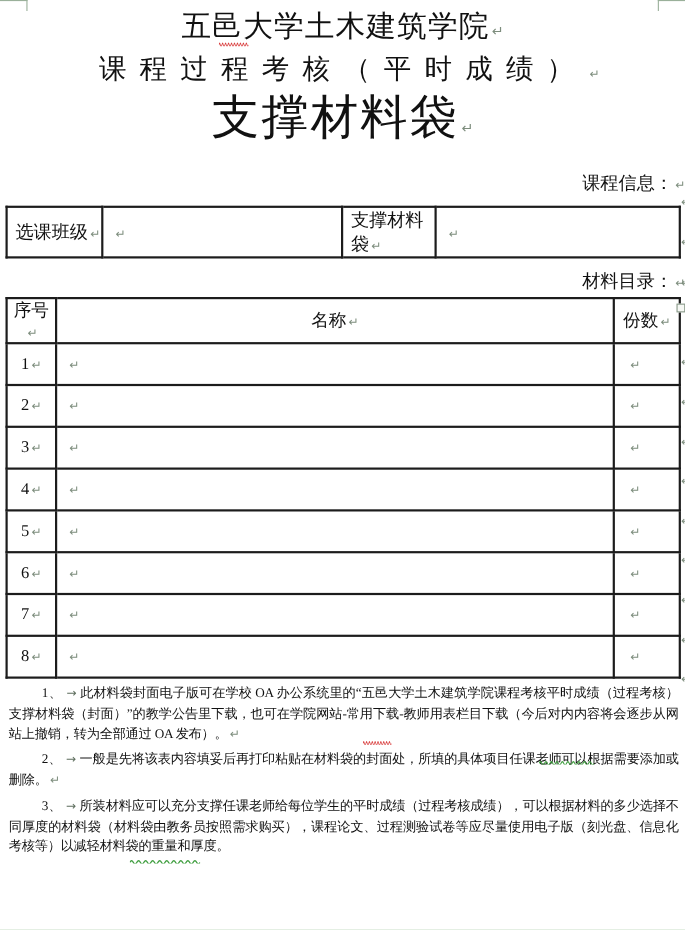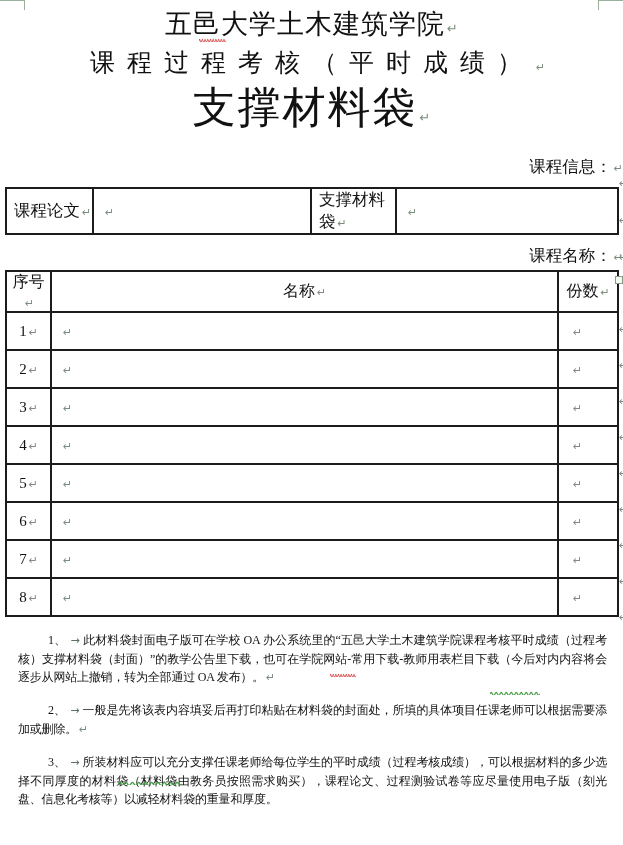--- a/index.html
+++ b/index.html
@@ -39,21 +39,21 @@
   .course td.val{padding-left:9px;}
   .materials{margin-top:2px;}
   .materials td{height:34px;font-size:16px;}
   .materials td.hdr{text-align:center;padding:0;}
   .materials td.no-cell{text-align:center;padding:0;font-size:15px;}
   .materials td.name-cell{padding-left:9px;}
   .materials td.count-cell{padding-left:12px;}
 
   .notes-label{margin:4px 0 0 8px;font-size:15px;line-height:18px;}
   .notes{margin:0 2px 0 4px;font-size:12px;line-height:18px;letter-spacing:-0.2px;text-align:justify;}
-  .notes p{margin:14px;text-indent:30px;}
+  .notes p{margin:4px;text-indent:30px;}
   .notes .num{letter-spacing:0;}
 
   .squiggle{position:absolute;height:4px;}
   .resize-handle{position:absolute;left:615px;top:276px;width:8px;height:8px;background:#f6f8f4;border:1px solid #8a9a8a;box-sizing:border-box;}
   .row-endmark{position:absolute;left:619px;width:6px;overflow:hidden;color:#7d8d7d;font-family:"DejaVu Sans",sans-serif;font-size:11px;line-height:11px;}
 </style>
 </head>
 <body>
 
 <div class="page">
@@ -69,30 +69,30 @@
 
   <table class="course">
     <colgroup>
         <col style="width:87px">
         <col style="width:218px">
         <col style="width:85px">
         <col style="width:222px">
       </colgroup>
     <tbody>
     <tr>
-      <td><span>课程论文</span><span class="pmark">↵</span></td>
+      <td><span>选课班级</span><span class="pmark">↵</span></td>
       <td class="val"><span></span><span class="pmark">↵</span></td>
       <td><span>支撑材料袋</span><span class="pmark">↵</span></td>
       <td class="val"><span></span><span class="pmark">↵</span></td>
     </tr>
   </tbody>
     </table>
   <div class="resize-handle"></div>
 
-  <div class="section-label sec2"><span>课程名称：</span><span class="pmark">↵</span></div>
+  <div class="section-label sec2"><span>材料目录：</span><span class="pmark">↵</span></div>
 
   <table class="materials">
     <colgroup>
         <col style="width:45px">
         <col style="width:507px">
         <col style="width:60px">
       </colgroup>
     <tbody>
         <tr>
       <td class="hdr"><span>序号</span><span class="pmark">↵</span></td>

